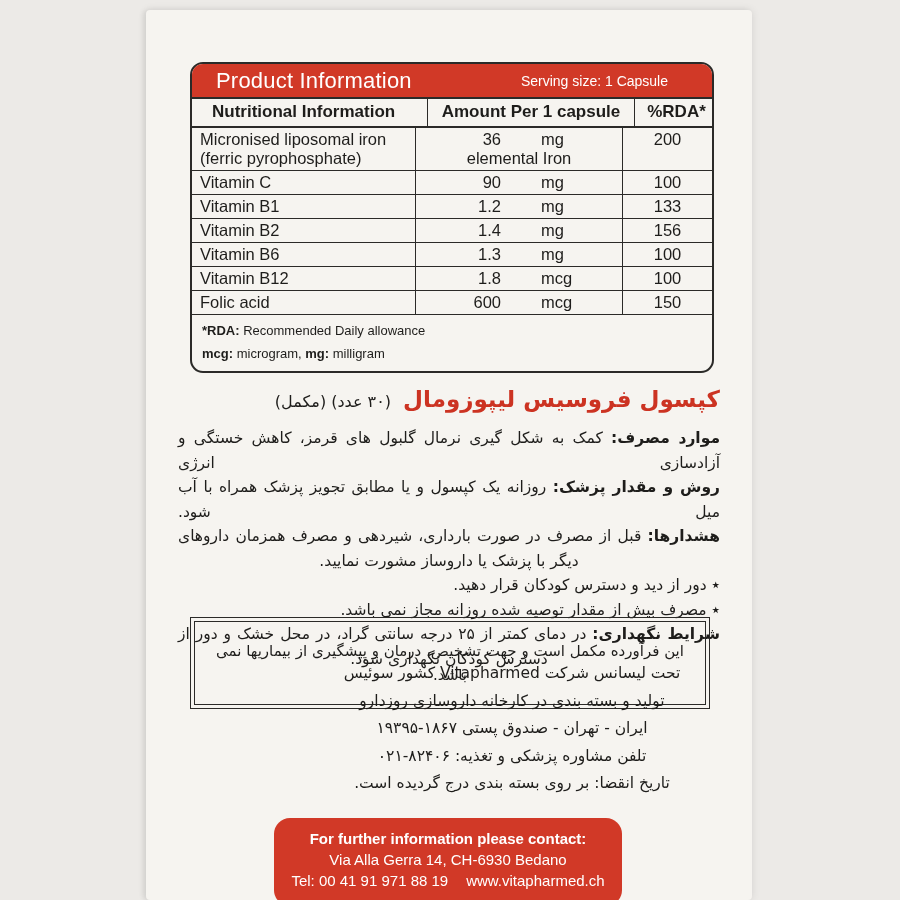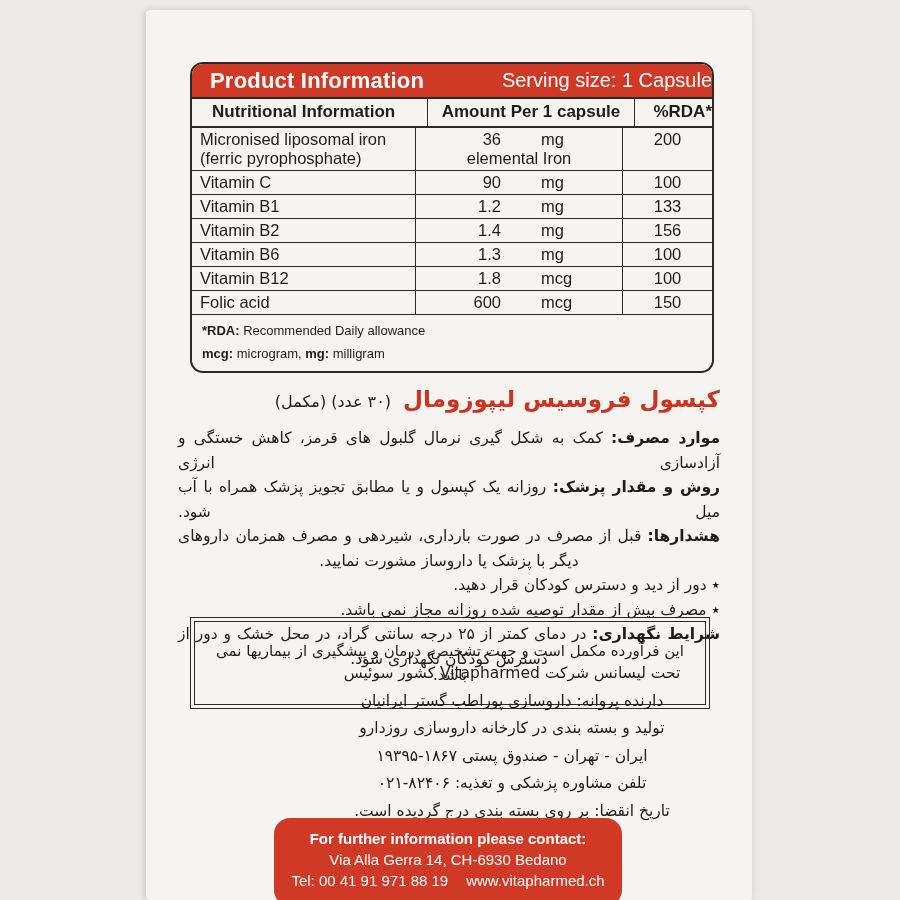--- a/index.html
+++ b/index.html
@@ -6,31 +6,31 @@
   .stage{position:relative;width:900px;height:900px;overflow:hidden;
          font-family:"Liberation Sans",sans-serif;color:#1e1d1b;background:#eceae7;}
   .card{position:absolute;left:146px;top:10px;width:606px;height:890px;
         background:#f6f4f0;border-radius:4px;box-shadow:0 0 8px rgba(0,0,0,.10), -3px 0 5px rgba(0,0,0,.06);}
 
   
   .nutri-box{position:absolute;left:44px;top:52px;width:520px;
              border:2px solid #2b2a28;border-radius:13px;overflow:hidden;background:#f6f4f0;}
   .nutri-header{display:flex;align-items:center;background:#d13927;color:#fff;
                 height:33px;border-bottom:2px solid #2b2a28;}
-  .nh-title{font-size:22px;font-weight:bold;padding-left:18px;letter-spacing:.2px;}
-  .nh-serving{font-size:20px;margin-left:auto;}
+  .nh-title{font-size:22px;font-weight:normal;padding-left:24px;letter-spacing:.2px;}
+  .nh-serving{font-size:14px;margin-left:auto;margin-right:44px;}
   .trow{display:grid;grid-template-columns:224px 207px 1fr;align-items:stretch;}
   .cell{padding:2px 0;}
   .c1{padding-left:8px;padding-right:6px;text-align:left;border-right:1.5px solid #2b2a28;}
   .c2{text-align:center;border-right:1.5px solid #2b2a28;}
   .c3{text-align:center;}
   .thead{font-weight:bold;font-size:17px;margin-left:12px;}
   .thead .cell{padding:3px 0 4px;}
   .thead .c1{padding-left:8px;}
-  .thead .c3{text-align:right;padding-left:6px;}
+  .thead .c3{text-align:center;padding-left:6px;}
   .tbody-row{font-size:16.5px;border-top:1.5px solid #2b2a28;}
   .tbody-row.first{border-top:2px solid #2b2a28;}
   .amt-line{display:flex;justify-content:center;gap:28px;}
   .amt-val{min-width:44px;text-align:right;}
   .amt-unit{min-width:40px;text-align:left;margin-left:12px;}
   .amt-note{text-align:center;}
   .footnote{border-top:1.5px solid #2b2a28;font-size:13px;line-height:23px;padding:4px 10px 6px;}
   .b{font-weight:bold;}
 
   
@@ -175,21 +175,20 @@
       <p class="fa-par p-right">٭ مصرف بیش از مقدار توصیه شده روزانه مجاز نمی باشد.</p>
       <p class="fa-par p-wrap"><span class="lead">شرایط نگهداری:</span><span> در دمای کمتر از ۲۵ درجه سانتی گراد، در محل خشک و دور از دسترس کودکان نگهداری شود.</span></p>
     </div>
 
     <div class="disclaimer fa">
       <div class="disclaimer-inner">این فرآورده مکمل است و جهت تشخیص، درمان و پیشگیری از بیماریها نمی باشد.</div>
     </div>
 
     <div class="company fa">
       <div>تحت لیسانس شرکت Vitapharmed کشور سوئیس</div>
-      <div>دارنده پروانه: داروسازی پوراطب گستر ایرانیان</div>
       <div>تولید و بسته بندی در کارخانه داروسازی روزدارو</div>
       <div><span>ایران - تهران - صندوق پستی </span><span class="num">۱۹۳۹۵-۱۸۶۷</span></div>
       <div><span>تلفن مشاوره پزشکی و تغذیه: </span><span class="num">۰۲۱-۸۲۴۰۶</span></div>
       <div>تاریخ انقضا: بر روی بسته بندی درج گردیده است.</div>
     </div>
 
     <div class="redfooter">
       <div class="rf1">For further information please contact:</div>
       <div>Via Alla Gerra 14,  CH-6930 Bedano</div>
       <div class="rf3">

